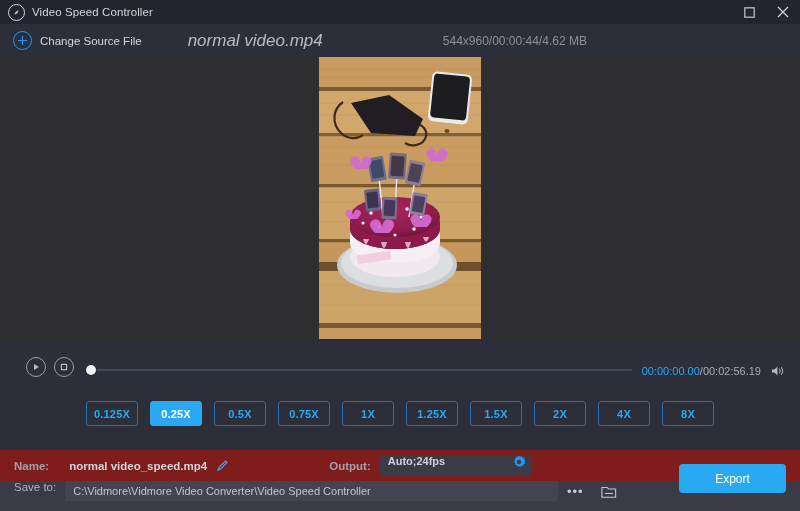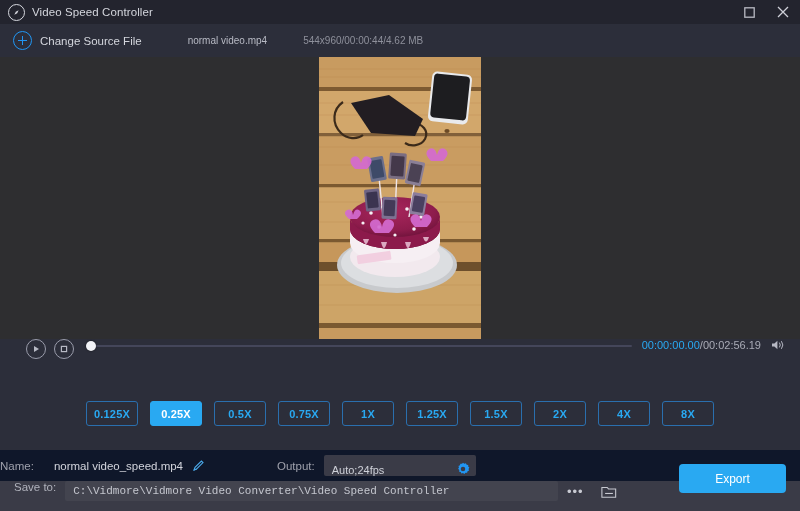--- a/index.html
+++ b/index.html
@@ -106,27 +106,28 @@
   .plus-wrap { position: relative; display:flex; align-items:center; justify-content:center; width:17px; height:17px;}
   .change-src-label {
     margin-left: 9px;
     color: #d4d6dd;
     font-size: 11.5px;
     white-space: nowrap;
   }
   .src-filename {
     margin-left: 46px;
     color: #b8bac4;
-    font-size: 10px;
+    font-size: 17px;
     white-space: nowrap;
+    font-style: italic;
   }
   .src-meta {
-    margin-left: 36px;
+    margin-left: 120px;
     color: #8e909b;
-    font-size: 10px;
+    font-size: 12px;
     white-space: nowrap;
   }
 
   
   .stage {
     flex: 0 0 auto;
     height: 282px;
     background: #2e2e30;
     position: relative;
     display: flex;
@@ -142,21 +143,21 @@
     background: #000;
   }
   .video-frame svg { display:block; }
 
   
   .transport {
     flex: 0 0 auto;
     height: 38px;
     background: #2c2e3a;
     display: flex;
-    align-items: flex-start;
+    align-items: flex-end;
     padding: 0 14px 0 12px;
     margin-left: 14px;
   }
   .tbtn {
     width: 18px;
     height: 18px;
     border-radius: 50%;
     border: 1.2px solid #9a9cab;
     display: flex;
     align-items: center;
@@ -222,38 +223,40 @@
   .speed-btn.active {
     background: #29a9f2;
     border-color: #29a9f2;
     color: #ffffff;
   }
 
   
   .namerow {
     flex: 0 0 auto;
     height: 31px;
-    background: #0f172a;
-    display: flex;
-    align-items: center;
+    background: #7f1d1d;
+    display: flex;
+    align-items: center;
+    padding-left: 14px;
     font-size: 11.5px;
+    font-weight: bold;
   }
   .lbl-name { color: #9fa1ac; }
   .val-name { color: #d2d4dc; margin-left: 20px; white-space:nowrap; }
   .pencil { margin-left: 9px; display: flex; align-items:center; }
   .pencil svg { display:block; }
-  .lbl-output { color: #9fa1ac; margin-left: 72px; }
+  .lbl-output { color: #9fa1ac; margin-left: 100px; }
   .output-field {
     margin-left: 9px;
     width: 152px;
     height: 21px;
     background: #3a3b47;
     border-radius: 2px;
     display: flex;
-    align-items: flex-end;
+    align-items: flex-start;
     padding: 0 6px 0 8px;
     box-sizing: border-box;
   }
   .output-val { color: #cfd1d9; font-size: 11px; flex: 1 1 auto; white-space: nowrap; }
   .gear { display:flex; align-items:center; }
   .gear svg { display:block; }
 
   .export-btn {
     position: absolute;
     right: 14px;
@@ -284,21 +287,21 @@
     width: 493px;
     height: 20px;
     background: #45465460;
     background: #43444f;
     border-radius: 2px;
     display: flex;
     align-items: center;
     padding: 0 8px;
     box-sizing: border-box;
   }
-  .path-val { color: #c4c6ce; font-size: 11px; white-space: nowrap; font-family: Liberation Mono, monospace; }
+  .path-val { color: #c4c6ce; font-size: 11px; white-space: nowrap; }
   .dots-btn {
     width: 30px; height: 20px;
     display: flex; align-items: center; justify-content: center;
     color: #c8cad2; font-size: 13px; letter-spacing: 1px;
     margin-left: 2px;
   }
   .folder-btn {
     width: 26px; height: 20px;
     display: flex; align-items: center; justify-content: center;
     margin-left: 6px;

